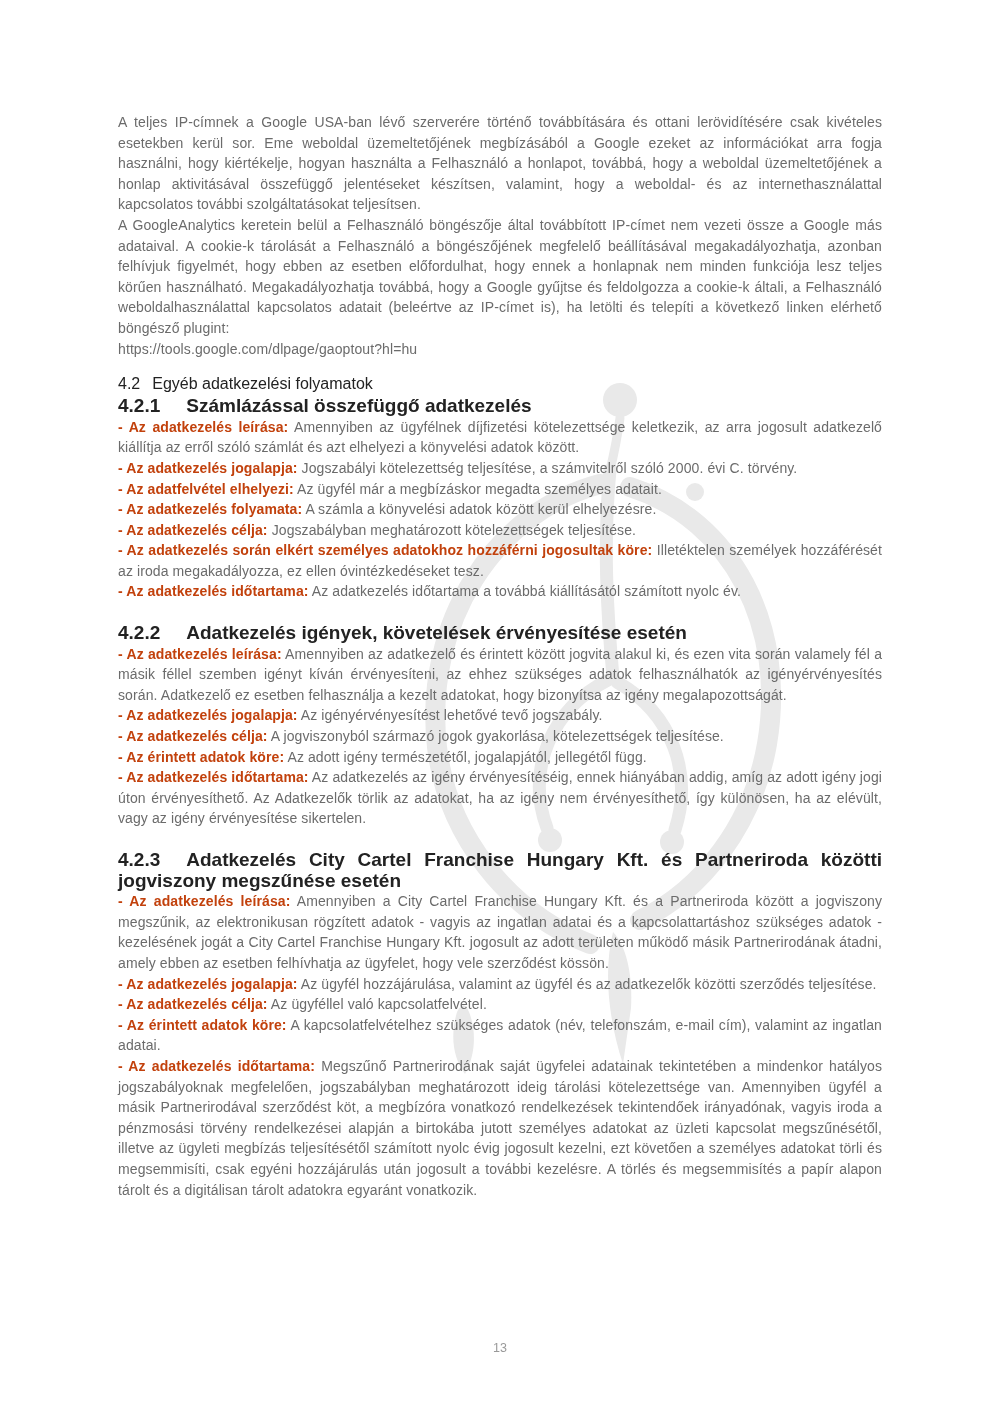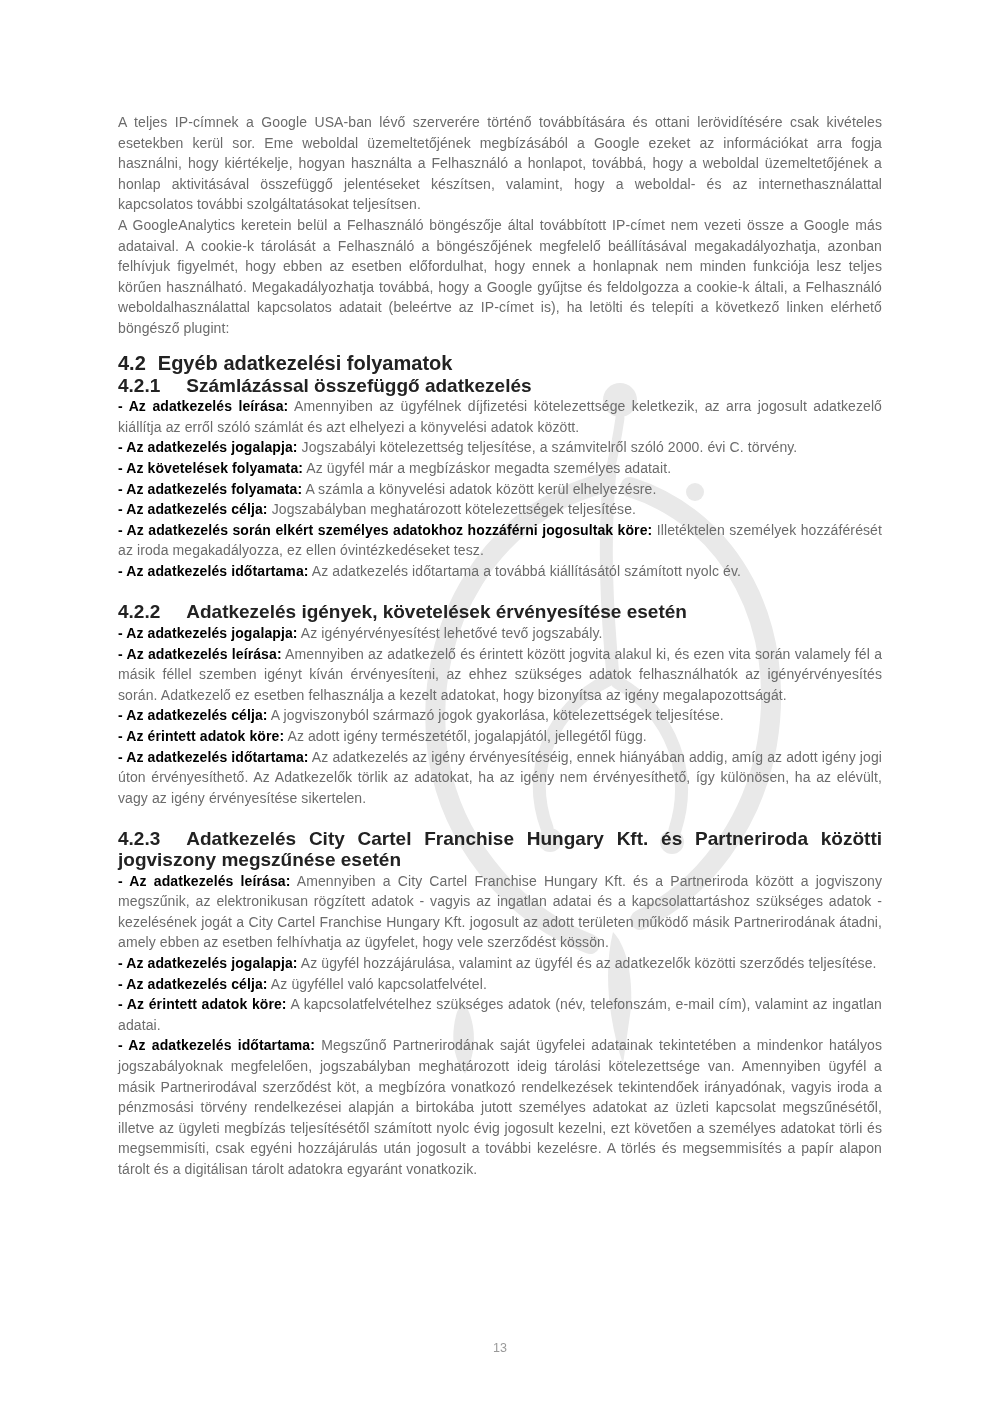--- a/index.html
+++ b/index.html
@@ -34,29 +34,29 @@
   }
   p.url-line{
     margin:0;
     font-size:14px;
     line-height:20.6px;
     letter-spacing:0.1px;
     color:#6b6b6b;
     text-align:left;
   }
   .lbl{
-    color:#000000;
+    color:#c2410c;
     font-weight:700;
   }
   h2.sec{
     margin:14px 0 2px 0;
-    font-size:20px;
+    font-size:16px;
     line-height:21px;
     color:#222222;
-    font-weight:700;
+    font-weight:400;
   }
   h2.sec .hnum{ margin-right:12px; }
   h3.sub{
     margin:21px 0 0 0;
     font-size:19px;
     line-height:20.6px;
     color:#222222;
     font-weight:700;
     text-align:justify;
   }
@@ -94,38 +94,39 @@
       <circle cx="300" cy="120" r="9"></circle>
       <path d="M62 640 C 55 664 58 686 70 702 C 80 684 82 660 74 640 C 70 630 66 632 62 640 Z"></path>
       <path d="M218 560 C 208 600 214 650 228 692 L 236 636 C 238 600 230 572 218 560 Z"></path>
     </g>
   </svg>
 
   <div class="content">
 
     <p class="body">A teljes IP-címnek a Google USA-ban lévő szerverére történő továbbítására és ottani lerövidítésére csak kivételes esetekben kerül sor. Eme weboldal üzemeltetőjének megbízásából a Google ezeket az információkat arra fogja használni, hogy kiértékelje, hogyan használta a Felhasználó a honlapot, továbbá, hogy a weboldal üzemeltetőjének a honlap aktivitásával összefüggő jelentéseket készítsen, valamint, hogy a weboldal- és az internethasználattal kapcsolatos további szolgáltatásokat teljesítsen.</p>
     <p class="body">A GoogleAnalytics keretein belül a Felhasználó böngészője által továbbított IP-címet nem vezeti össze a Google más adataival. A cookie-k tárolását a Felhasználó a böngészőjének megfelelő beállításával megakadályozhatja, azonban felhívjuk figyelmét, hogy ebben az esetben előfordulhat, hogy ennek a honlapnak nem minden funkciója lesz teljes körűen használható. Megakadályozhatja továbbá, hogy a Google gyűjtse és feldolgozza a cookie-k általi, a Felhasználó weboldalhasználattal kapcsolatos adatait (beleértve az IP-címet is), ha letölti és telepíti a következő linken elérhető böngésző plugint:</p>
+    <p class="url-line">https://tools.google.com/dlpage/gaoptout?hl=hu</p>
 
     <h2 class="sec">
       <span class="hnum">4.2</span><span>Egyéb adatkezelési folyamatok</span>
     </h2>
 
     <h3 class="sub first">
       <span class="hnum">4.2.1</span><span>Számlázással összefüggő adatkezelés</span>
     </h3>
     <p class="item">
       <strong class="lbl">- Az adatkezelés leírása:</strong>
       <span>Amennyiben az ügyfélnek díjfizetési kötelezettsége keletkezik, az arra jogosult adatkezelő kiállítja az erről szóló számlát és azt elhelyezi a könyvelési adatok között.</span>
     </p>
     <p class="item">
       <strong class="lbl">- Az adatkezelés jogalapja:</strong>
       <span>Jogszabályi kötelezettség teljesítése, a számvitelről szóló 2000. évi C. törvény.</span>
     </p>
     <p class="item">
-      <strong class="lbl">- Az követelések folyamata:</strong>
+      <strong class="lbl">- Az adatfelvétel elhelyezi:</strong>
       <span>Az ügyfél már a megbízáskor megadta személyes adatait.</span>
     </p>
     <p class="item">
       <strong class="lbl">- Az adatkezelés folyamata:</strong>
       <span>A számla a könyvelési adatok között kerül elhelyezésre.</span>
     </p>
     <p class="item">
       <strong class="lbl">- Az adatkezelés célja:</strong>
       <span>Jogszabályban meghatározott kötelezettségek teljesítése.</span>
     </p>
@@ -135,26 +136,26 @@
     </p>
     <p class="item">
       <strong class="lbl">- Az adatkezelés időtartama:</strong>
       <span>Az adatkezelés időtartama a továbbá kiállításától számított nyolc év.</span>
     </p>
 
     <h3 class="sub">
       <span class="hnum">4.2.2</span><span>Adatkezelés igények, követelések érvényesítése esetén</span>
     </h3>
     <p class="item">
+      <strong class="lbl">- Az adatkezelés leírása:</strong>
+      <span>Amennyiben az adatkezelő és érintett között jogvita alakul ki, és ezen vita során valamely fél a másik féllel szemben igényt kíván érvényesíteni, az ehhez szükséges adatok felhasználhatók az igényérvényesítés során. Adatkezelő ez esetben felhasználja a kezelt adatokat, hogy bizonyítsa az igény megalapozottságát.</span>
+    </p>
+    <p class="item">
       <strong class="lbl">- Az adatkezelés jogalapja:</strong>
       <span>Az igényérvényesítést lehetővé tevő jogszabály.</span>
-    </p>
-    <p class="item">
-      <strong class="lbl">- Az adatkezelés leírása:</strong>
-      <span>Amennyiben az adatkezelő és érintett között jogvita alakul ki, és ezen vita során valamely fél a másik féllel szemben igényt kíván érvényesíteni, az ehhez szükséges adatok felhasználhatók az igényérvényesítés során. Adatkezelő ez esetben felhasználja a kezelt adatokat, hogy bizonyítsa az igény megalapozottságát.</span>
     </p>
     <p class="item">
       <strong class="lbl">- Az adatkezelés célja:</strong>
       <span>A jogviszonyból származó jogok gyakorlása, kötelezettségek teljesítése.</span>
     </p>
     <p class="item">
       <strong class="lbl">- Az érintett adatok köre:</strong>
       <span>Az adott igény természetétől, jogalapjától, jellegétől függ.</span>
     </p>
     <p class="item">

